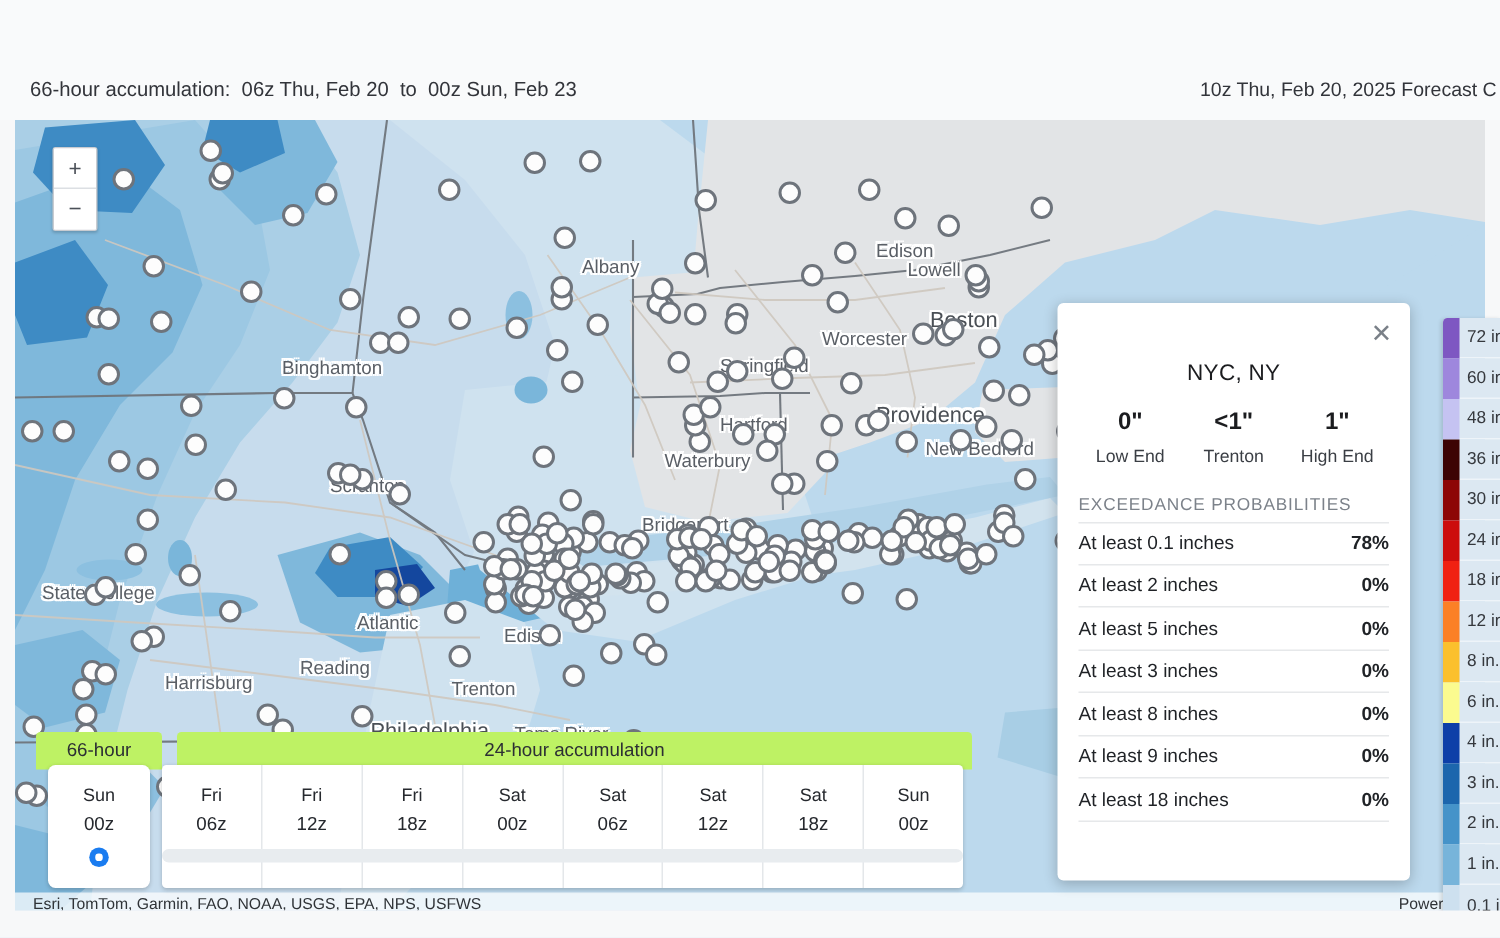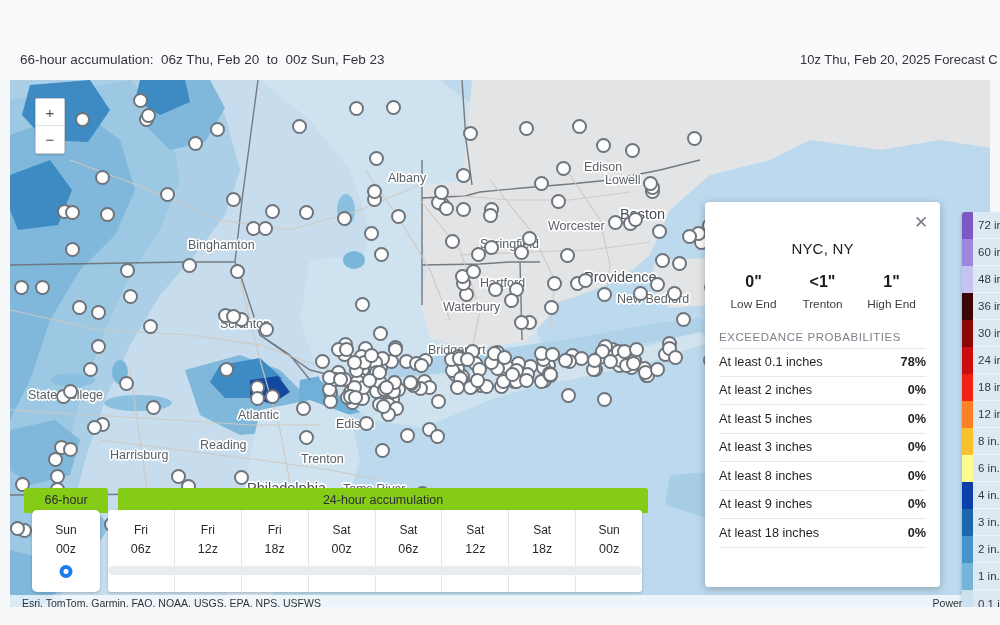--- a/index.html
+++ b/index.html
@@ -117,21 +117,21 @@
     height: 28.5px; border-bottom: 1px solid #e6e8ea;
     font-size: 12.7px; color: #1f2226;
   }
   .prob-row:first-of-type { border-top: 1px solid #e6e8ea; }
   .prob-pct { font-weight: 700; }
 
   
   #tl-tabs { position: absolute; left: 24px; top: 488px; height: 24px; }
   .tl-tab {
     position: absolute; top: 0; height: 25px; line-height: 25px;
-    background: #84cc16; font-size: 12.5px; color: #2c2f34;
+    background: #bef264; font-size: 12.5px; color: #2c2f34;
     border-radius: 3px 3px 0 0; padding: 0 12px; cursor: pointer;
   }
   #tab-66 { left: 0; width: 84px; text-align: center; padding: 0; }
   #tab-24 { left: 94px; width: 530px; text-align: center; padding: 0; }
 
   #tl-panel-left {
     position: absolute; left: 32px; top: 510px; width: 68px; height: 82px;
     background: #fff; border-radius: 5px; box-shadow: 0 1px 3px rgba(0,0,0,.2);
     text-align: center;
   }

